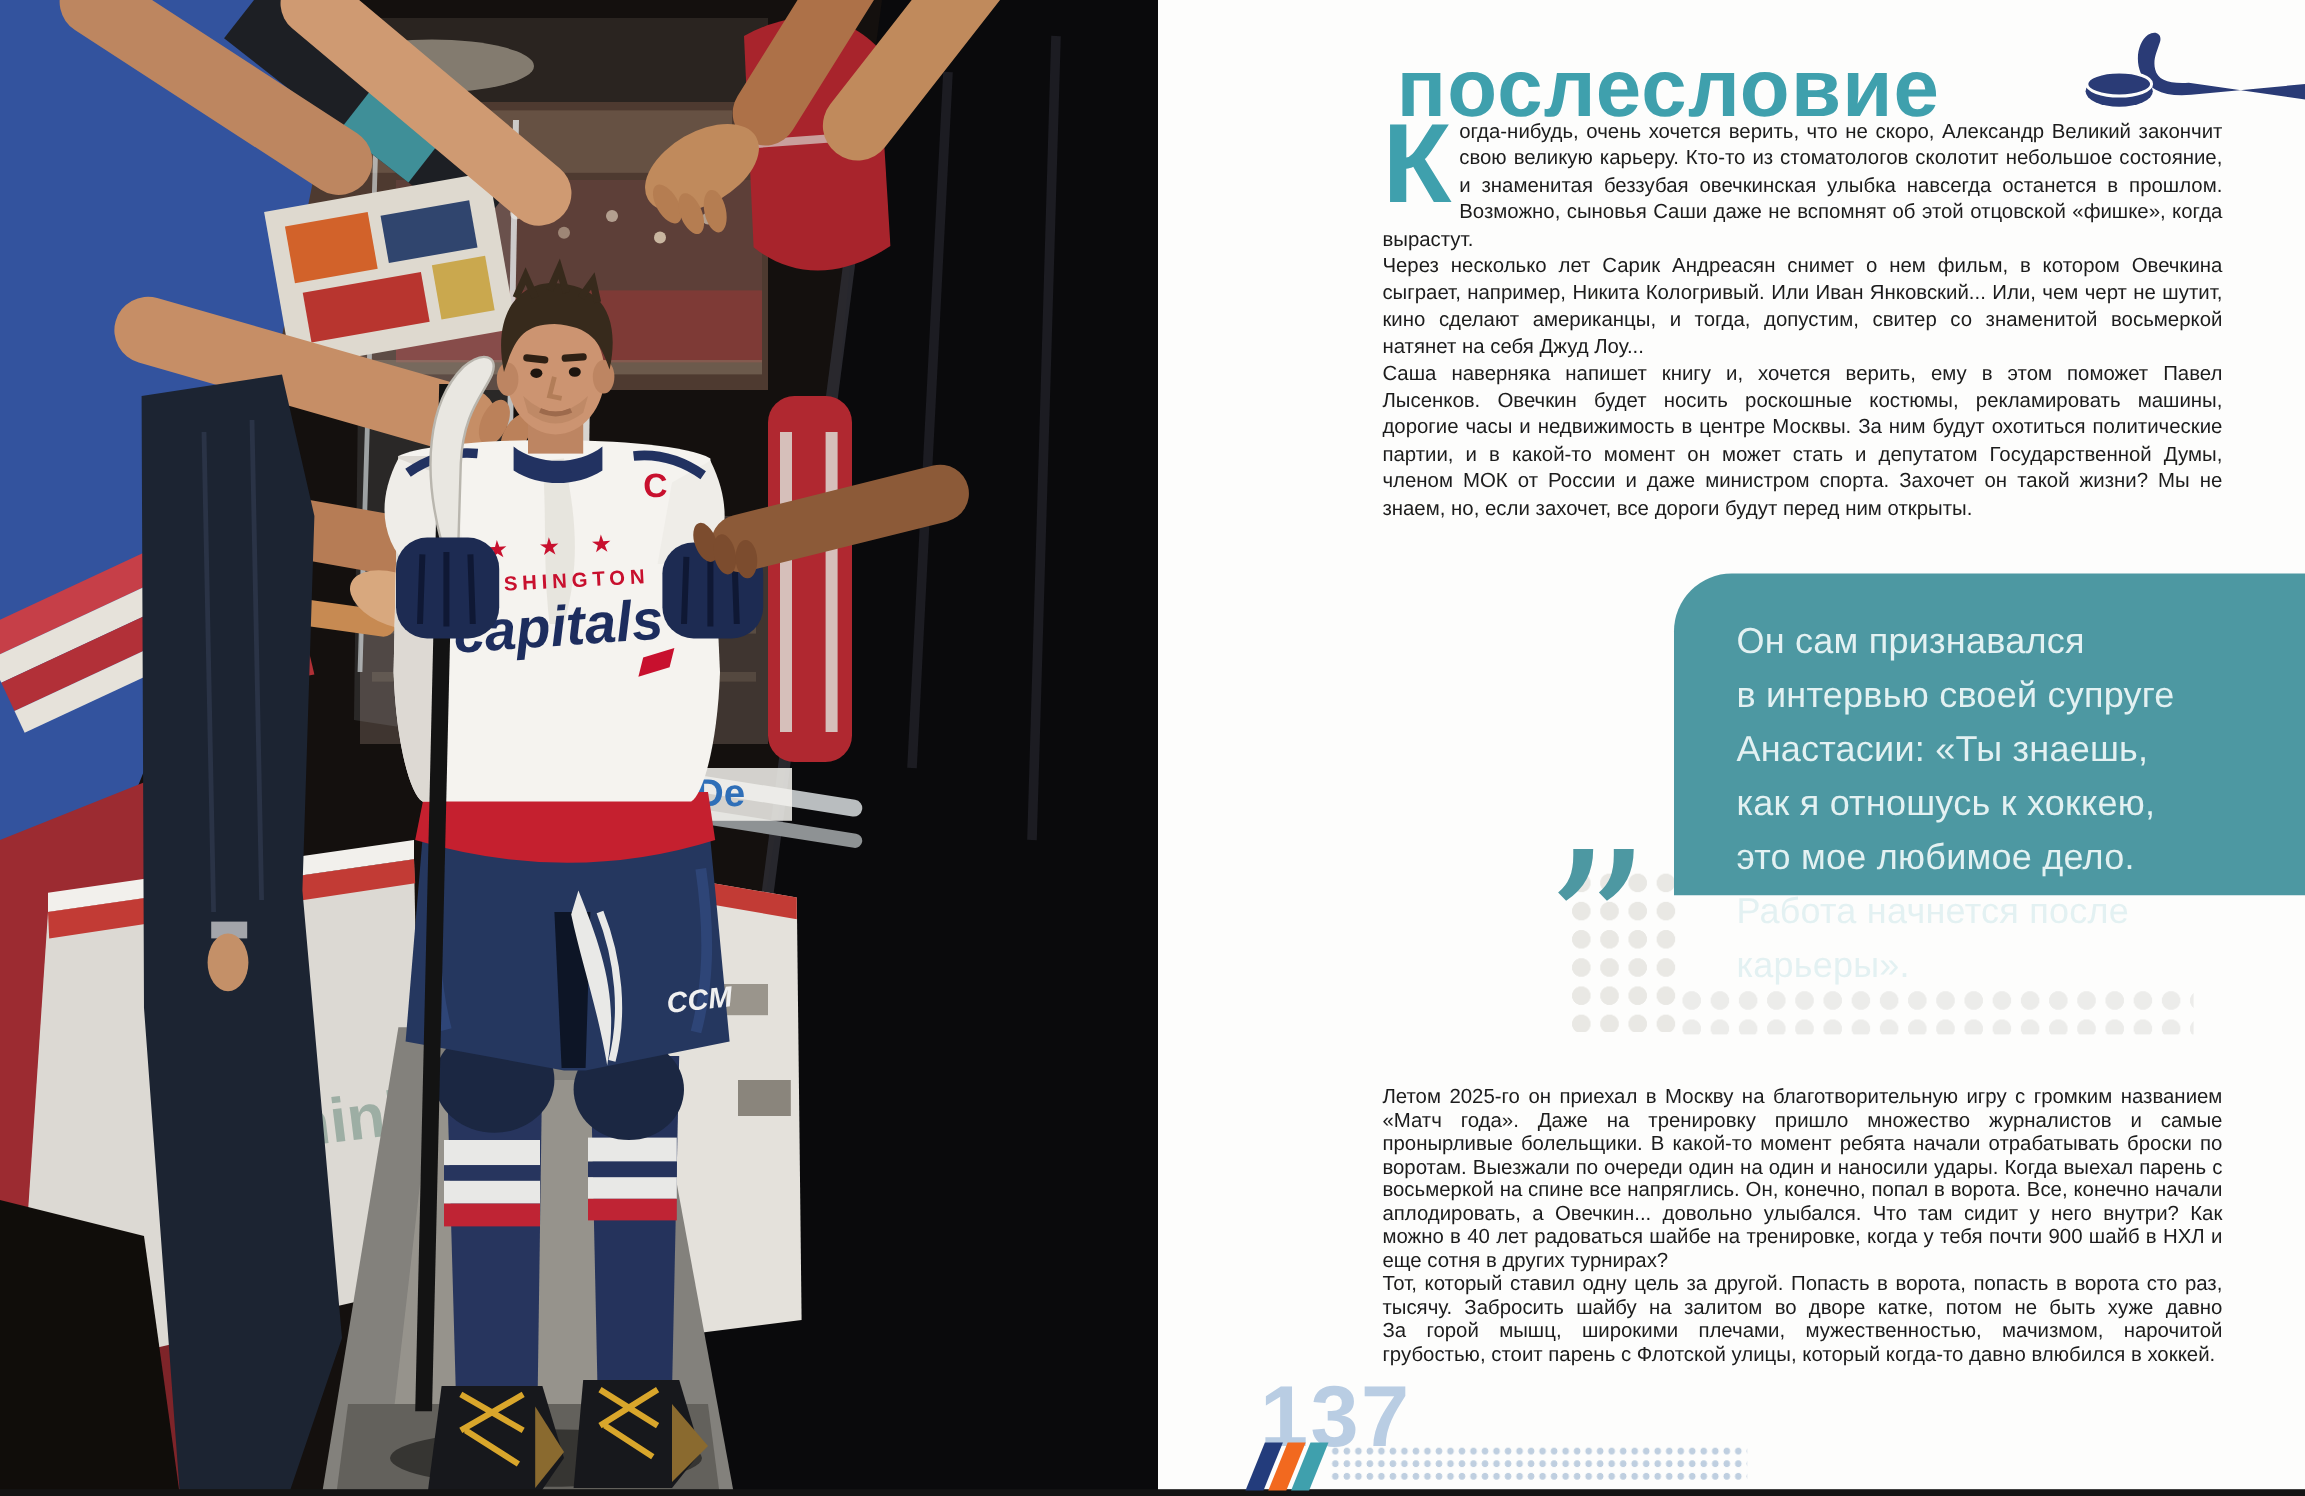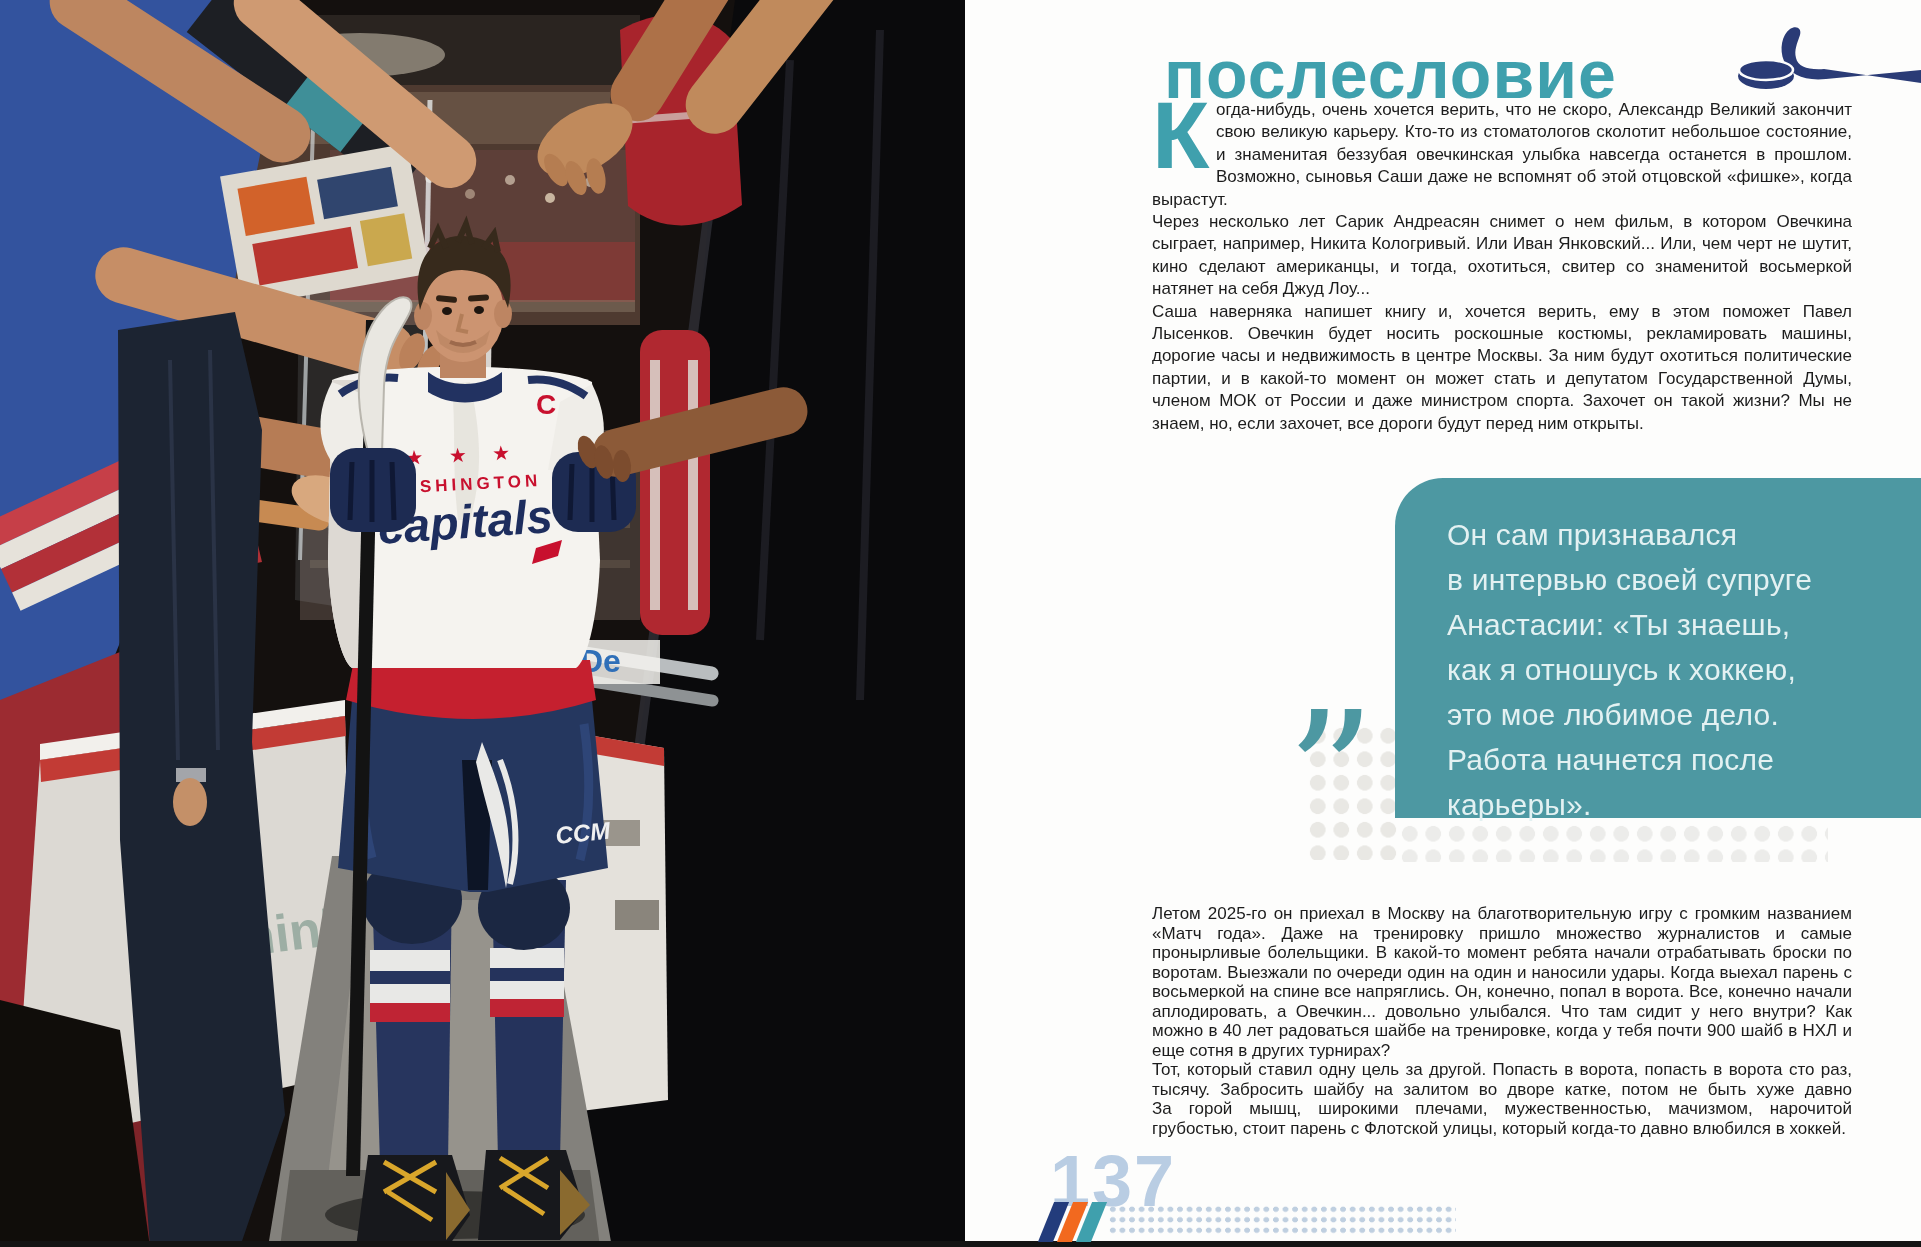--- a/index.html
+++ b/index.html
@@ -20,21 +20,21 @@
   .body-bottom .para{line-height:19.5px;}
   .para.last{text-align-last:justify;}
   .dropcap{float:left;font-size:94px;line-height:66px;height:64px;width:56px;
     font-weight:bold;color:#3fa0ad;margin:4px 8px 0 0;}
 
   .dots{position:absolute;background-image:radial-gradient(circle,#e9e8e4 7.5px,transparent 8px);
     background-size:23.5px 23.5px;}
   .dots-a{left:1306px;top:724px;width:94px;height:136px;}
   .dots-b{left:1398px;top:822px;width:430px;height:40px;background-image:radial-gradient(circle,#ececea 7.5px,transparent 8px);}
 
-  .quote-box{position:absolute;left:1395px;top:478px;width:526px;height:340px;
+  .quote-box{position:absolute;left:1395px;top:478px;width:526px;height:268px;
     background:#4d98a2;border-radius:48px 0 0 0;z-index:2;}
   .quote-text{padding:34px 16px 0 52px;font-size:30px;line-height:45px;color:#e3f1f2;
     white-space:pre-line;letter-spacing:.2px;}
   .quote-mark{position:absolute;left:1286px;top:688px;z-index:3;font-family:"DejaVu Serif",serif;
     font-size:175px;line-height:1;color:#4d98a2;}
 
   .page-number{position:absolute;left:1050px;top:1140px;font-size:72px;font-weight:800;
     letter-spacing:2px;color:#b9cde3;}
 
   .stripes{position:absolute;left:1046px;top:1202px;height:40px;z-index:2;}
@@ -260,21 +260,21 @@
   <h1 class="page-title">послесловие</h1>
 
   <svg class="stick-icon" width="195" height="74" viewBox="0 0 195 74">
     <path d="M195,46 L100,55 C78,57 64,51 58,37 C53,25 56,11 64,5 C70,1 76,4 74,11 C71,20 68,26 70,34 C72,43 82,46 98,45 L195,59 Z" fill="#2a3b76"></path>
     <ellipse cx="40" cy="52" rx="28" ry="13" fill="#2a3b76"></ellipse>
     <ellipse cx="40" cy="46" rx="27" ry="10" fill="#2a3b76" stroke="#fdfdfc" stroke-width="2.5"></ellipse>
   </svg>
 
   <div class="body-top">
     <p class="para"><span class="dropcap">К</span><span>огда-нибудь, очень хочется верить, что не скоро, Александр Великий закончит свою великую карьеру. Кто-то из стоматологов сколотит небольшое состояние, и знаменитая беззубая овечкинская улыбка навсегда останется в прошлом. Возможно, сыновья Саши даже не вспомнят об этой отцовской «фишке», когда вырастут.</span></p>
-    <p class="para">Через несколько лет Сарик Андреасян снимет о нем фильм, в котором Овечкина сыграет, например, Никита Кологривый. Или Иван Янковский... Или, чем черт не шутит, кино сделают американцы, и тогда, охотиться, свитер со знаменитой восьмеркой натянет на себя Джуд Лоу...</p>
+    <p class="para">Через несколько лет Сарик Андреасян снимет о нем фильм, в котором Овечкина сыграет, например, Никита Кологривый. Или Иван Янковский... Или, чем черт не шутит, кино сделают американцы, и тогда, допустим, свитер со знаменитой восьмеркой натянет на себя Джуд Лоу...</p>
     <p class="para">Саша наверняка напишет книгу и, хочется верить, ему в этом поможет Павел Лысенков. Овечкин будет носить роскошные костюмы, рекламировать машины, дорогие часы и недвижимость в центре Москвы. За ним будут охотиться политические партии, и в какой-то момент он может стать и депутатом Государственной Думы, членом МОК от России и даже министром спорта. Захочет он такой жизни? Мы не знаем, но, если захочет, все дороги будут перед ним открыты.</p>
   </div>
 
   <div class="dots dots-a"></div>
   <div class="dots dots-b"></div>
 
   <div class="quote-box">
     <div class="quote-text">Он сам признавался
 в интервью своей супруге
 Анастасии: «Ты знаешь,

